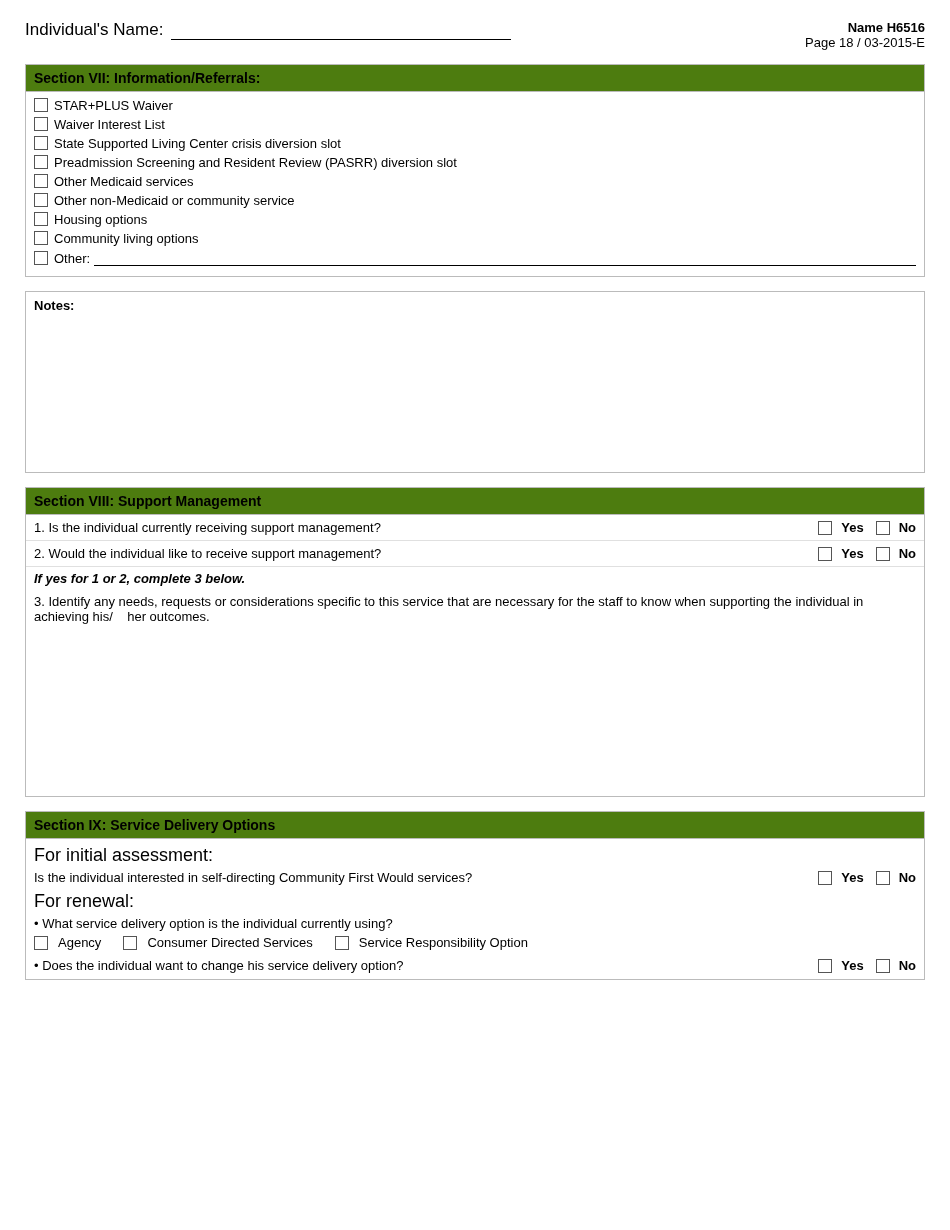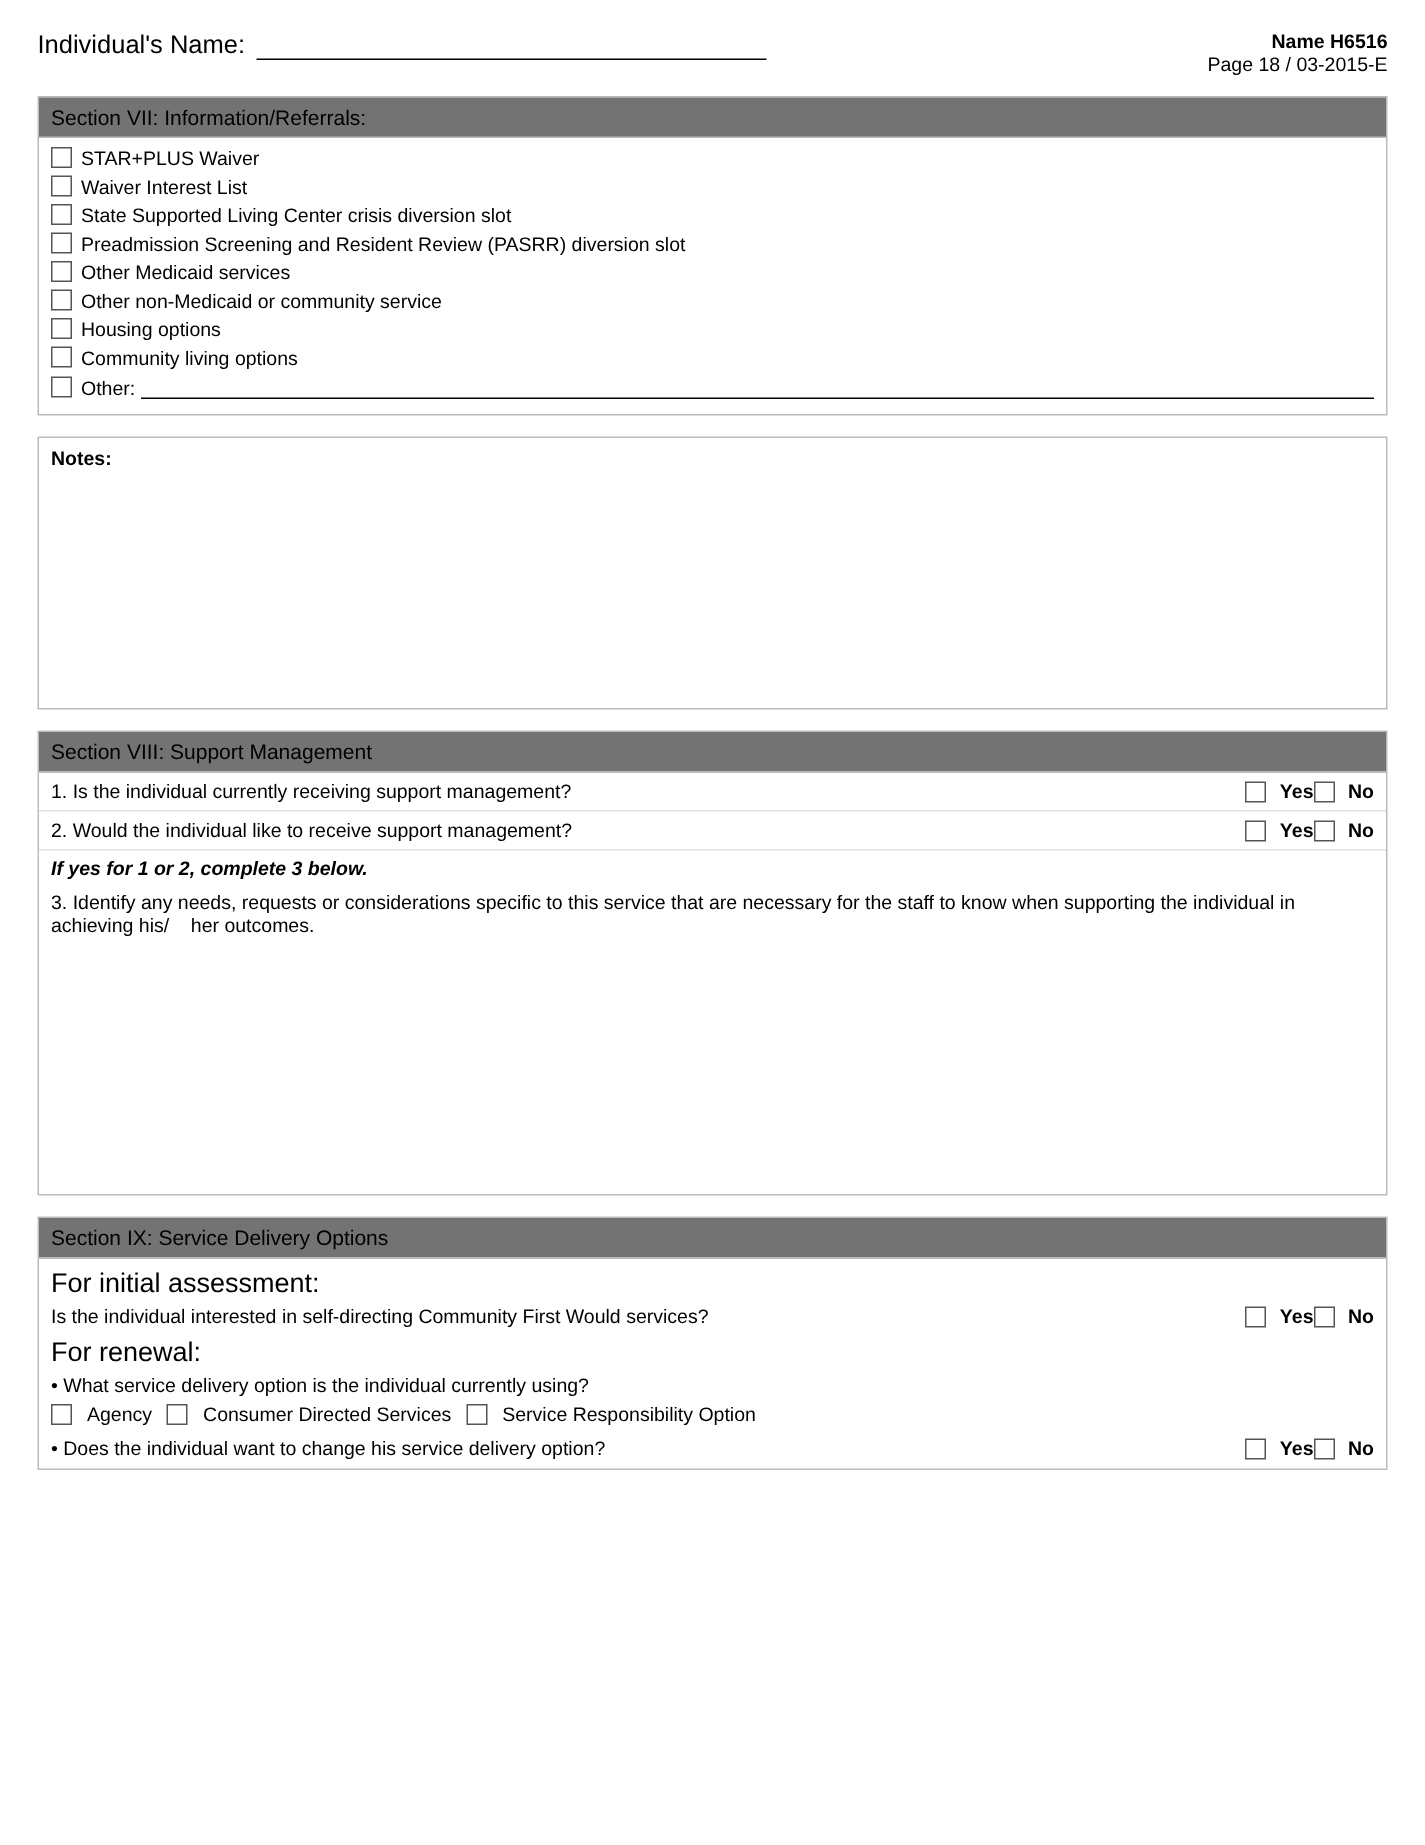--- a/index.html
+++ b/index.html
@@ -28,22 +28,22 @@
       margin-left: 4px;
       vertical-align: bottom;
     }
     .form-id {
       text-align: right;
       font-size: 13px;
     }
     .form-id .form-number { font-weight: bold; }
 
     .section-header {
-      background: #737373;
-      font-weight: normal;
+      background: #4d7c0f;
+      font-weight: bold;
       font-size: 14px;
       padding: 5px 8px;
       margin-bottom: 6px;
       border: 1px solid #bbb;
     }
 
     .section-block {
       border: 1px solid #bbb;
       margin-bottom: 14px;
     }
@@ -102,21 +102,21 @@
     }
     .question-row:last-child {
       border-bottom: none;
     }
     .question-text {
       flex: 1;
     }
     .yes-no-group {
       display: flex;
       align-items: center;
-      gap: 0;
+      gap: 12px;
       flex-shrink: 0;
     }
     .yn-option {
       display: flex;
       align-items: center;
       gap: 3px;
     }
     .yn-label { font-size: 13px; font-weight: bold; }
 
     .bold-italic {
@@ -144,21 +144,21 @@
     .self-direct-row {
       display: flex;
       align-items: center;
       margin-bottom: 6px;
     }
     .self-direct-text { flex: 1; font-size: 13px; }
 
     .service-options-row {
       display: flex;
       align-items: center;
-      gap: 10px;
+      gap: 22px;
       margin: 4px 0 8px 0;
       flex-wrap: wrap;
     }
     .service-option {
       display: flex;
       align-items: center;
       gap: 4px;
       font-size: 13px;
     }
     .bullet-row {

